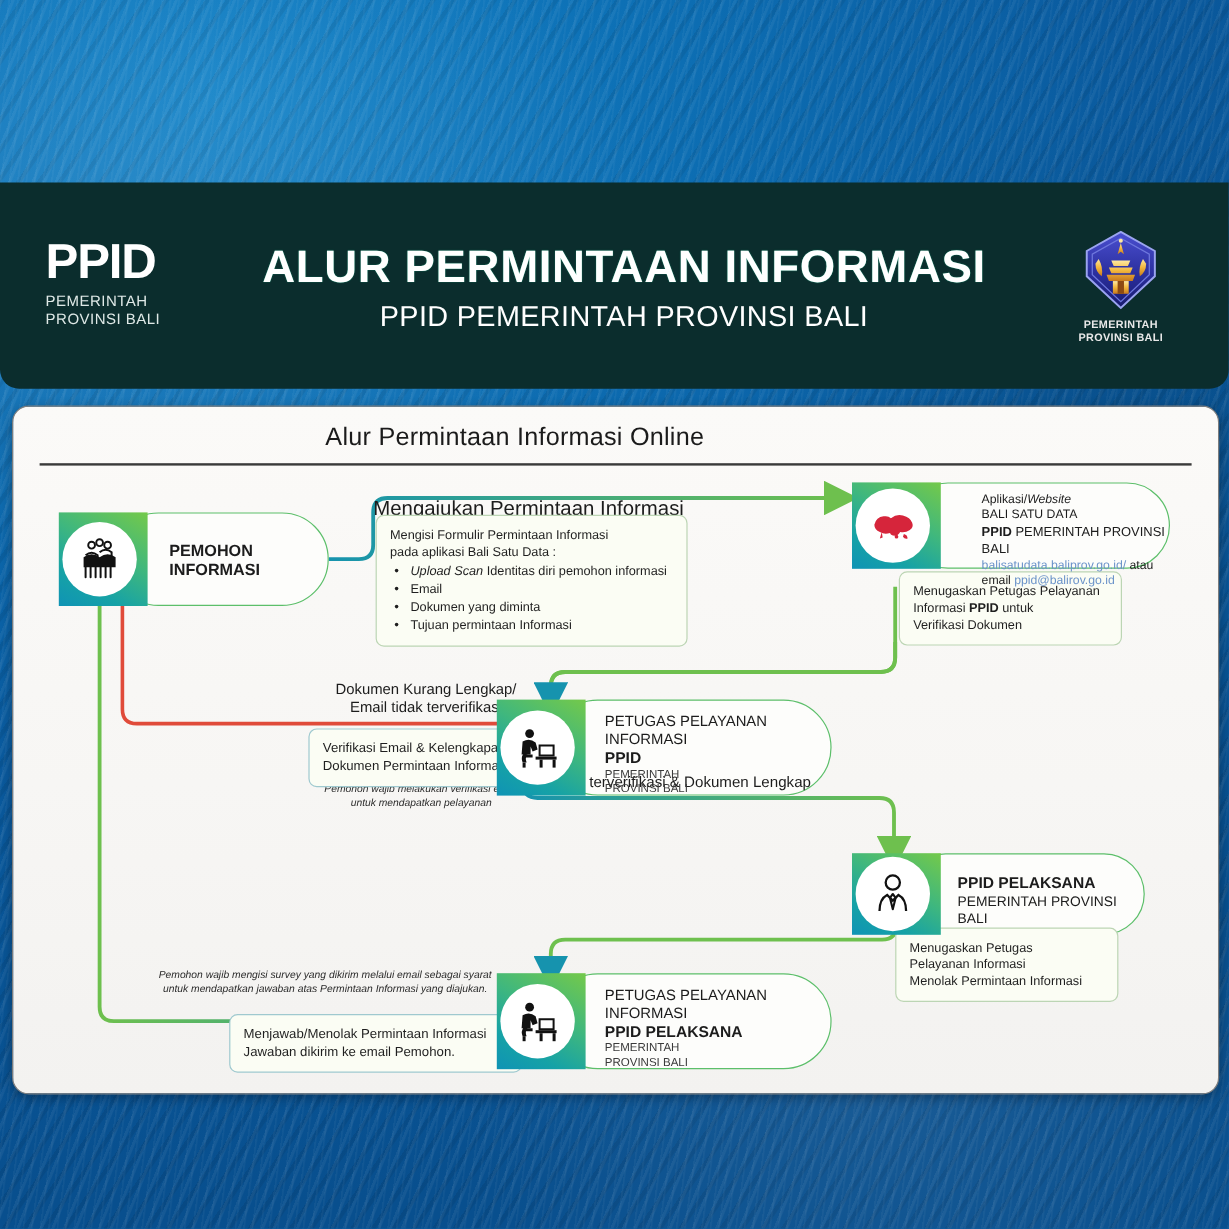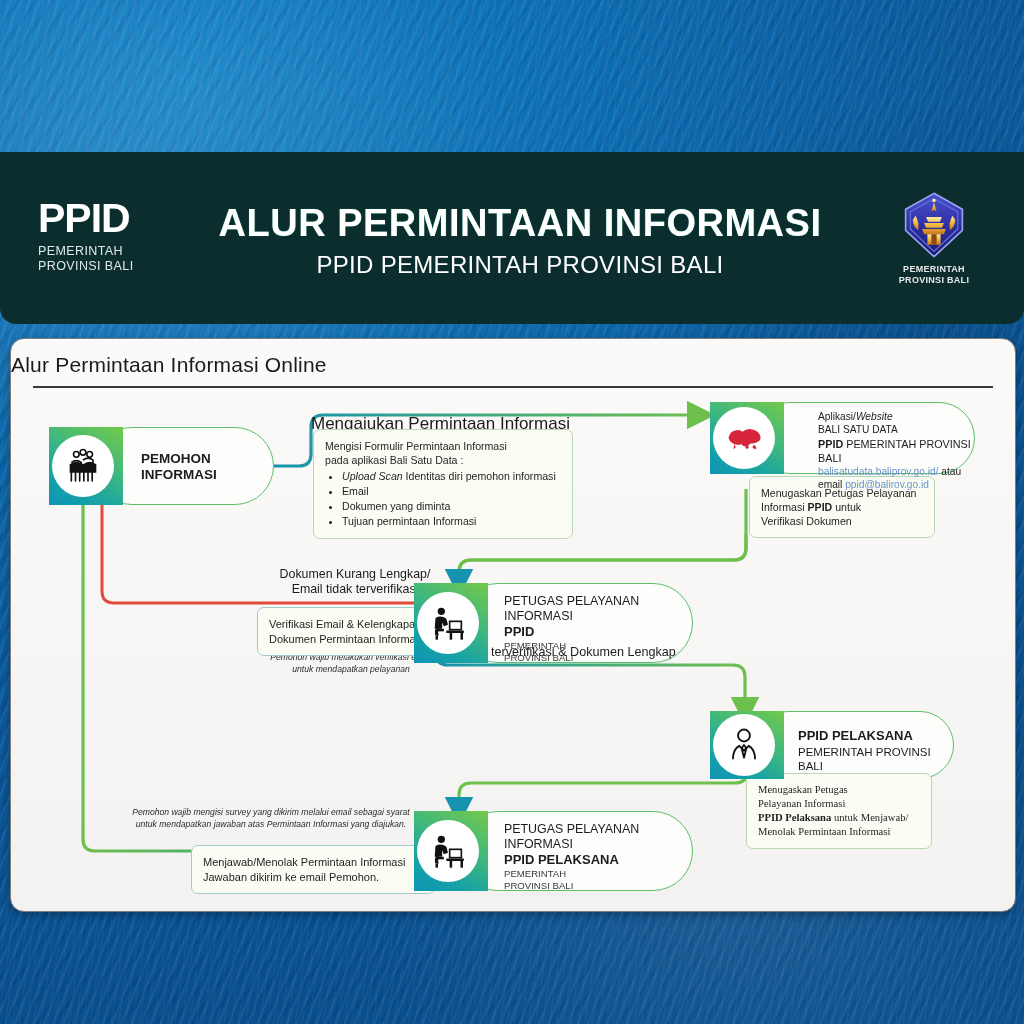--- a/index.html
+++ b/index.html
@@ -54,21 +54,21 @@
 
   
   #card{
     position:absolute;left:10px;top:338px;width:1004px;height:572px;
     background:linear-gradient(180deg,#fbfaf8 0%,#f7f6f4 55%,#f3f2f0 100%);
     border:1px solid #7d7d7d;border-radius:14px;
     box-shadow:0 3px 10px rgba(0,0,0,.30);
     overflow:hidden;
   }
   #card-title{
-    position:absolute;left:0;top:14px;width:836px;
+    position:absolute;left:0;top:14px;width:836px;text-align:center;
     font-size:21px;color:#1b1b1b;letter-spacing:.2px;
   }
   #card-rule{position:absolute;left:22px;top:47px;width:960px;height:1.5px;background:#3a3a3a;}
 
   
   #diagram{position:absolute;left:0;top:0;width:1004px;height:572px;}
   #wires{position:absolute;left:0;top:0;width:1004px;height:572px;}
 
   
   .node{position:absolute;}
@@ -360,26 +360,23 @@
     </div>
 
     <div class="box teal" style="left:246px;top:268px;width:200px;">
       <div class="bx" style="font-size:11px;">
         <div>Verifikasi Email &amp; Kelengkapan</div>
         <div>Dokumen Permintaan Informasi</div>
       </div>
     </div>
 
     <div class="box" style="left:735px;top:434px;width:186px;">
-      <div class="bx" style="font-size:10.6px;font-family:Liberation Serif, serif;">
+      <div class="bx" style="font-size:10.6px;">
         <div>Menugaskan Petugas</div>
         <div>Pelayanan Informasi</div>
-        <div>
-          <b>PPID Pelaksana</b><span> untuk Menjawab/</span>
-        </div>
         <div>Menolak Permintaan Informasi</div>
       </div>
     </div>
 
     <div class="box teal" style="left:180px;top:506px;width:244px;">
       <div class="bx" style="font-size:11px;">
         <div>Menjawab/Menolak Permintaan Informasi</div>
         <div>Jawaban dikirim ke email Pemohon.</div>
       </div>
     </div>

